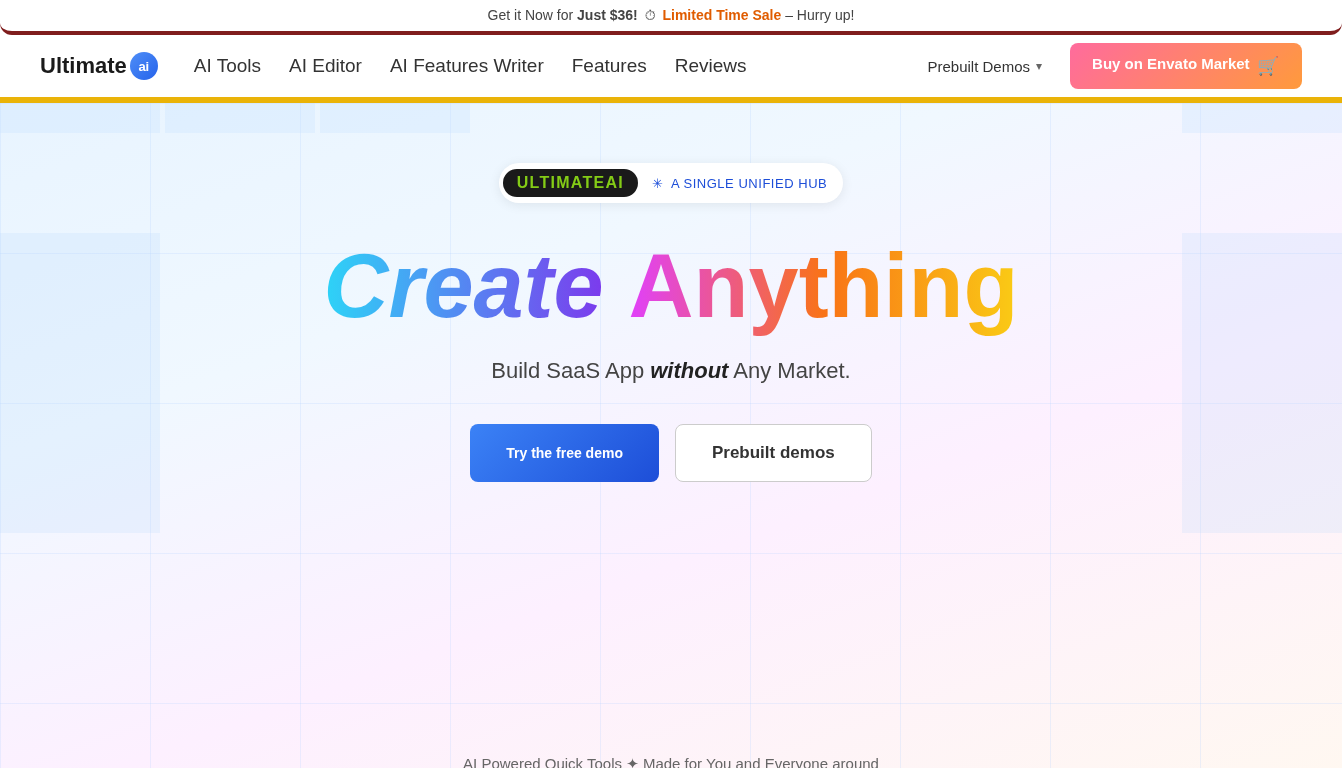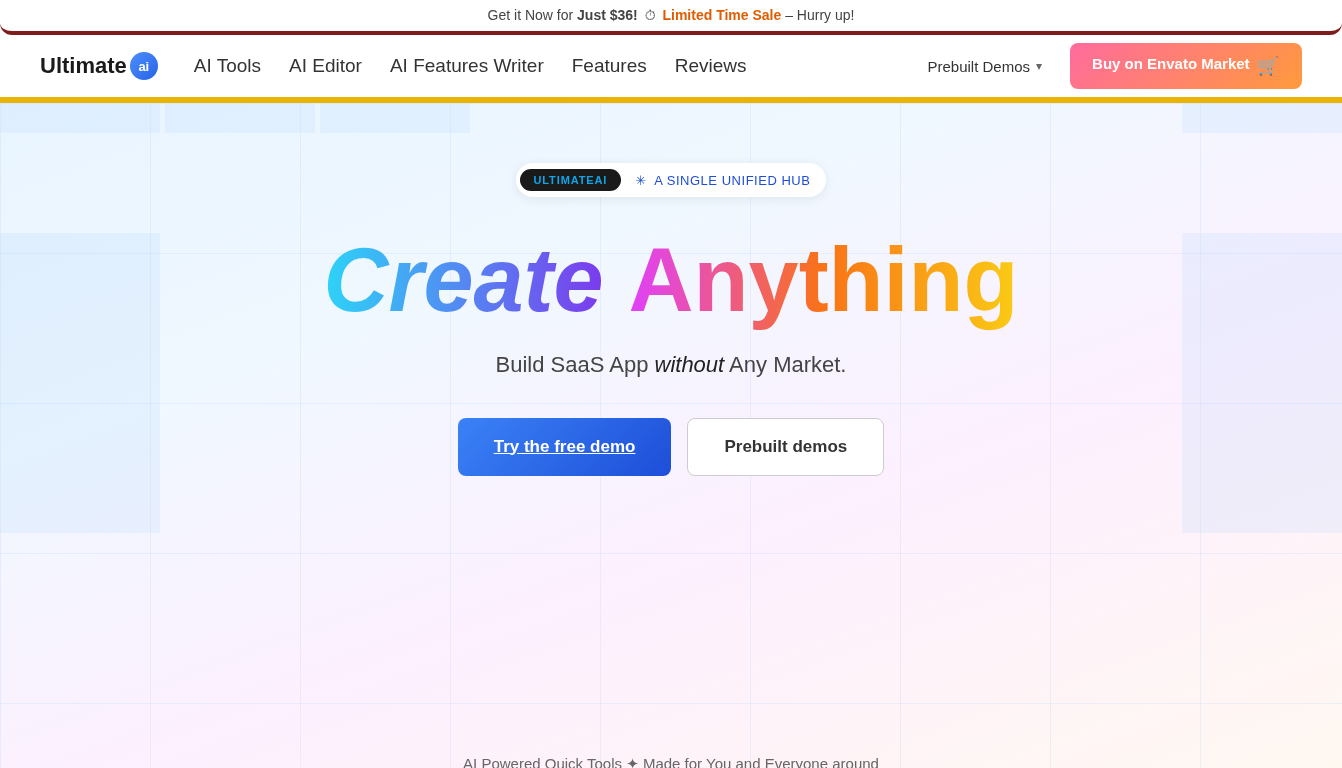--- a/index.html
+++ b/index.html
@@ -108,24 +108,24 @@
       display: inline-flex;
       align-items: center;
       background: #fff;
       border-radius: 999px;
       padding: 6px 6px 6px 4px;
       box-shadow: 0 2px 12px rgba(0,0,0,0.08);
       margin-bottom: 36px;
     }
     .badge-dark {
       background: #1a1a1a;
-      color: #0ea5e9;
+      color: #84cc16;
       border-radius: 999px;
       padding: 5px 14px;
-      font-size: 11px;
+      font-size: 16px;
       font-weight: 700;
       letter-spacing: 0.08em;
       text-transform: uppercase;
       margin-right: 10px;
     }
     .badge-light {
       font-size: 13px;
       color: #1d4ed8;
       font-weight: 500;
       padding-right: 10px;
@@ -172,39 +172,38 @@
       background-clip: text;
       font-weight: 700;
     }
 
     .hero-subtitle {
       font-size: 22px;
       color: #444;
       margin-bottom: 40px;
       font-weight: 400;
     }
-    .hero-subtitle em { font-style: italic; font-weight: 400; color: #222; }
+    .hero-subtitle em { font-style: italic; font-weight: 700; color: #222; }
 
     
     .cta-buttons {
       display: flex;
       gap: 16px;
       justify-content: center;
       margin-bottom: 60px;
     }
     .cta-primary {
       background: linear-gradient(135deg, #3b82f6, #1d4ed8);
       color: #fff;
       border: none;
       border-radius: 8px;
       padding: 18px 36px;
-      font-size: 17px;
+      font-size: 14px;
       font-weight: 600;
       cursor: pointer;
-      text-decoration: underline;
     }
     .cta-secondary {
       background: #fff;
       color: #333;
       border: 1.5px solid #ccc;
       border-radius: 8px;
       padding: 18px 36px;
       font-size: 17px;
       font-weight: 600;
       cursor: pointer;

